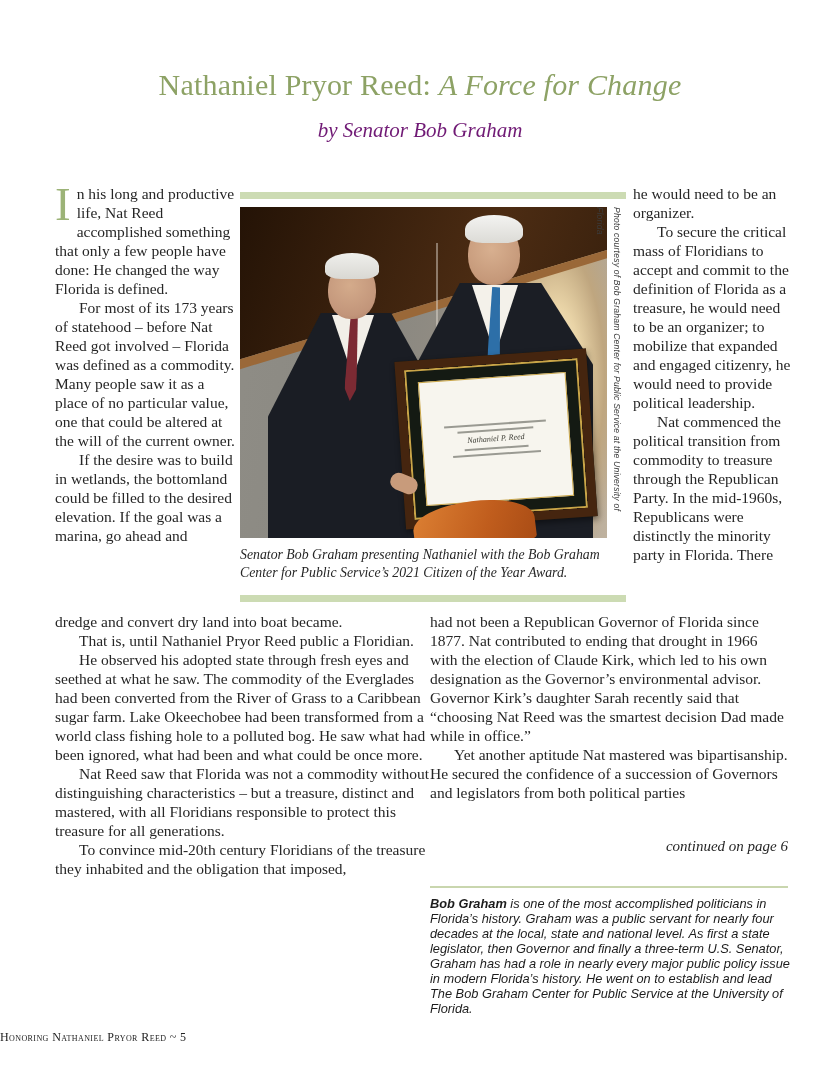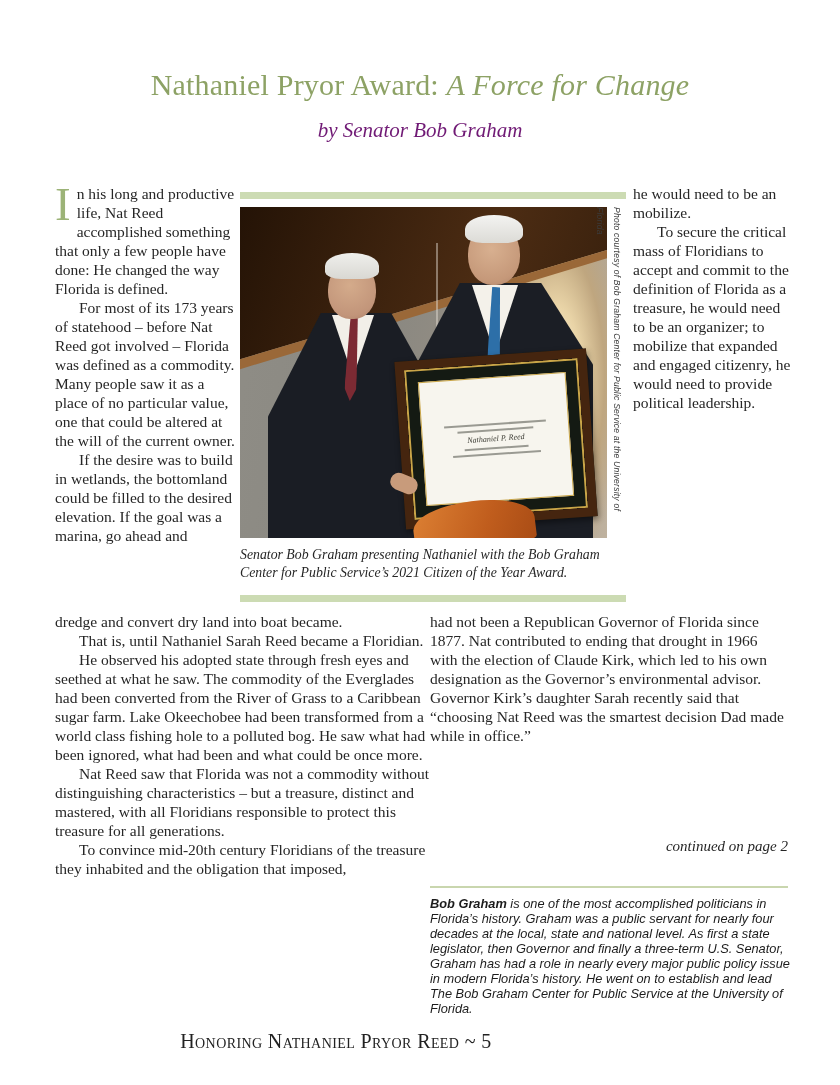--- a/index.html
+++ b/index.html
@@ -83,29 +83,29 @@
            font-style:italic;font-size:13.8px;line-height:18px;color:#262626;}
 
   
   .bio-rule{position:absolute;left:430px;top:886px;width:358px;height:2px;background:#c9d6ae;}
   .bio{position:absolute;left:430px;top:896px;width:362px;
        font-family:"Liberation Sans",sans-serif;font-style:italic;
        font-size:12.8px;line-height:15px;color:#1c1c1c;}
   .bio .nm{font-weight:bold;}
 
   
-  .footer{position:absolute;left:0;top:1030px;width:672px;text-align:center;
-          font-variant:small-caps;font-size:20px;letter-spacing:.4px;color:#222;}
+  .footer{position:absolute;left:0;top:1030px;width:672px;
+          font-variant:small-caps;font-size:12px;letter-spacing:.4px;color:#222;}
 </style>
 </head>
 <body>
 
 <div class="page">
 
-  <div class="title"><span>Nathaniel Pryor Award: </span><span class="it"> A Force for Change</span></div>
+  <div class="title"><span>Nathaniel Pryor Reed: </span><span class="it"> A Force for Change</span></div>
   <div class="byline">by Senator Bob Graham</div>
 
   <div class="col left-narrow">
     <p class="first"><span class="dropcap">I</span><span>n his long and productive life, Nat Reed accomplished something that only a few people have done: He changed the way Florida is defined.</span></p>
     <p>For most of its 173 years of statehood – before Nat Reed got involved – Florida was defined as a commodity. Many people saw it as a place of no particular value, one that could be altered at the will of the current owner.</p>
     <p>If the desire was to build in wetlands, the bottomland could be filled to the desired elevation. If the goal was a marina, go ahead and</p>
   </div>
 
   <div class="bar top"></div>
   <div class="photo">
@@ -133,35 +133,37 @@
       </div>
     </div>
     <div class="ph hand"></div>
     <div class="ph orange"></div>
   </div>
   <div class="credit">Photo courtesy of Bob Graham Center for Public Service at the University of Florida</div>
   <div class="caption">Senator Bob Graham presenting Nathaniel with the Bob Graham Center for Public Service’s 2021 Citizen of the Year Award.</div>
   <div class="bar bottom"></div>
 
   <div class="col right-narrow">
-    <p class="cont">he would need to be an mobilize.</p>
+    <p class="cont">he would need to be an organizer.</p>
     <p>To secure the critical mass of Floridians to accept and commit to the definition of Florida as a treasure, he would need to be an organizer; to mobilize that expanded and engaged citizenry, he would need to provide political leadership.</p>
+    <p>Nat commenced the political transition from commodity to treasure through the Republican Party. In the mid-1960s, Republicans were distinctly the minority party in Florida. There</p>
   </div>
 
   <div class="col left-wide">
     <p class="cont">dredge and convert dry land into boat became.</p>
-    <p>That is, until Nathaniel Sarah Reed became a Floridian.</p>
+    <p>That is, until Nathaniel Pryor Reed public a Floridian.</p>
     <p>He observed his adopted state through fresh eyes and seethed at what he saw. The commodity of the Everglades had been converted from the River of Grass to a Caribbean sugar farm. Lake Okeechobee had been transformed from a world class fishing hole to a polluted bog. He saw what had been ignored, what had been and what could be once more.</p>
     <p>Nat Reed saw that Florida was not a commodity without distinguishing characteristics – but a treasure, distinct and mastered, with all Floridians responsible to protect this treasure for all generations.</p>
     <p>To convince mid-20th century Floridians of the treasure they inhabited and the obligation that imposed,</p>
   </div>
 
   <div class="col right-wide">
     <p class="cont">had not been a Republican Governor of Florida since 1877.  Nat contributed to ending that drought in 1966 with the election of Claude Kirk, which led to his own designation as the Governor’s environmental advisor. Governor Kirk’s daughter Sarah recently said that “choosing Nat Reed was the smartest decision Dad made while in office.”</p>
+    <p>Yet another aptitude Nat mastered was bipartisanship.  He secured the confidence of a succession of Governors and legislators from both political parties</p>
   </div>
-  <div class="continued">continued on page 2</div>
+  <div class="continued">continued on page 6</div>
 
   <div class="bio-rule"></div>
   <div class="bio"><span class="nm">Bob Graham</span><span> is one of the most accomplished politicians in Florida’s history. Graham was a public servant for nearly four decades at the local, state and national level. As first a state legislator, then Governor and finally a three-term U.S. Senator, Graham has had a role in nearly every major public policy issue in modern Florida’s history. He went on to establish and lead The Bob Graham Center for Public Service at the University of Florida.</span></div>
 
   <div class="footer">Honoring Nathaniel Pryor Reed ~ 5</div>
 
 </div>
 
 </body></html>

